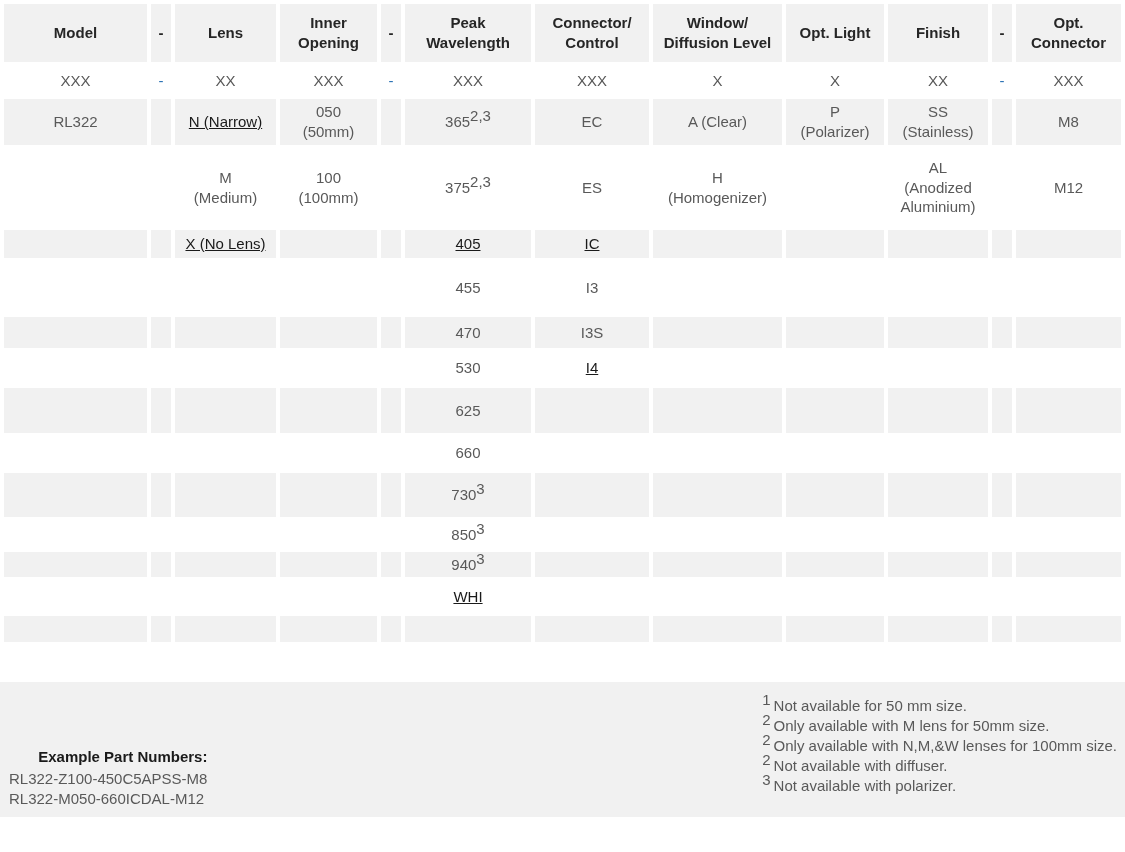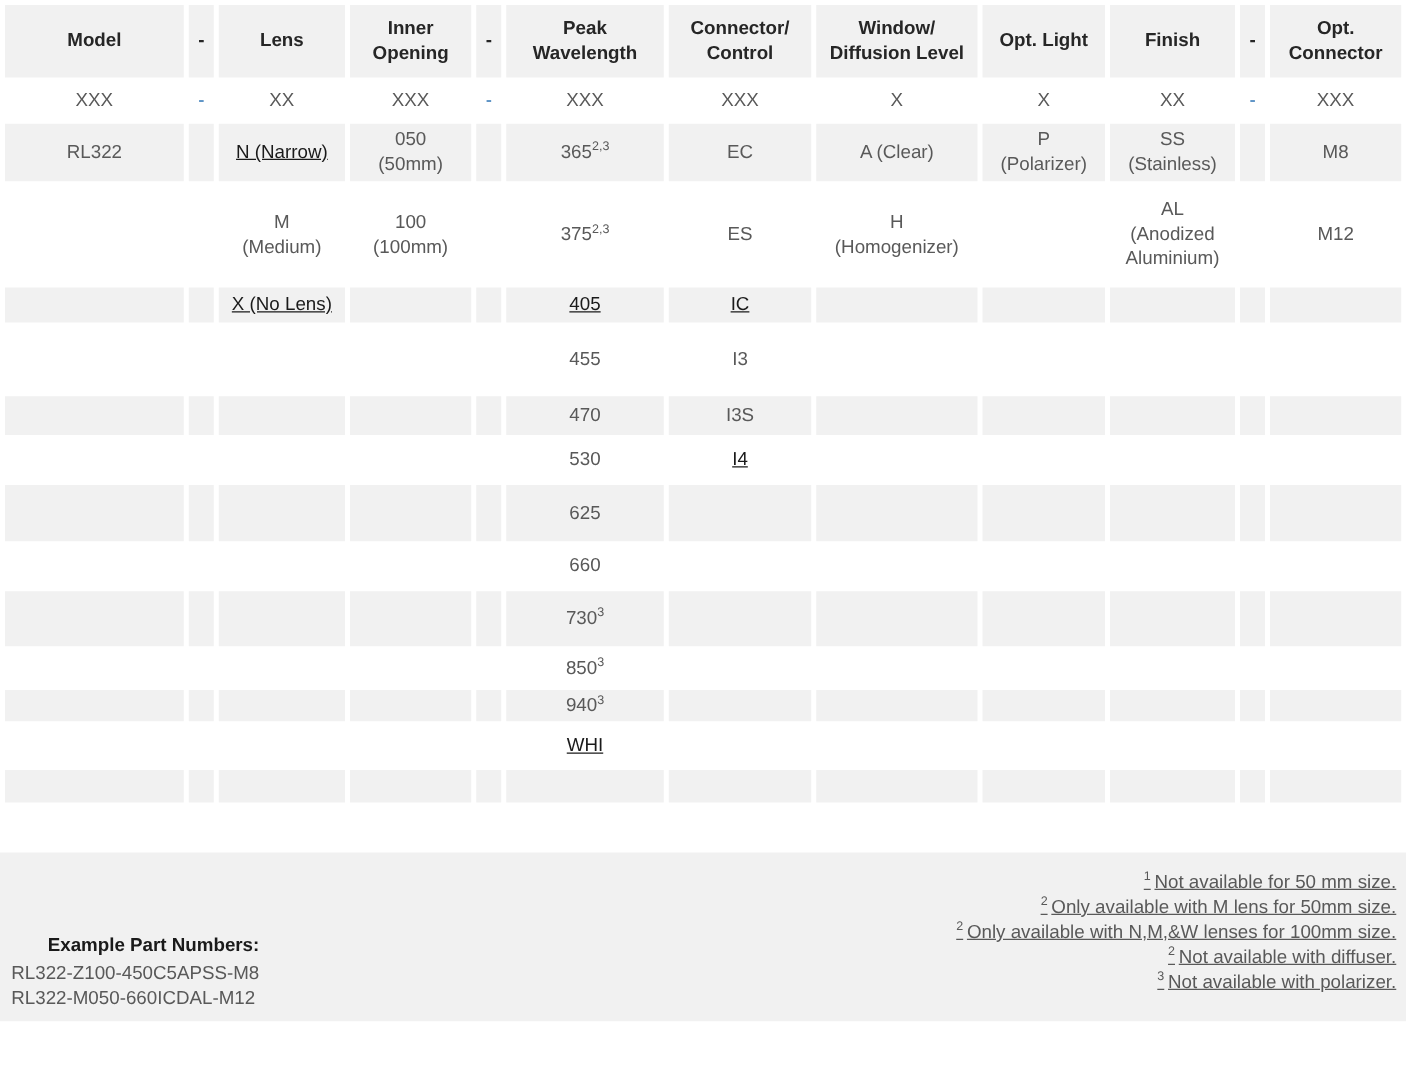--- a/index.html
+++ b/index.html
@@ -34,21 +34,21 @@
   }
   table.cfg th{
     font-weight:bold;
     color:var(--head);
     background:var(--stripe);
   }
   tr.gray td{background:var(--stripe);}
   td.dark{color:var(--dark);text-decoration:underline;}
   th.dash, td.dash{color:var(--accent);}
   td.dash{font-weight:normal;}
-  sup{font-size:10px;line-height:0;}
+  sup{font-size:15px;line-height:0;}
   
   tbody tr:nth-child(1){height:58px}
   tbody tr:nth-child(2){height:29px}
   tbody tr:nth-child(3){height:46px}
   tbody tr:nth-child(4){height:77px}
   tbody tr:nth-child(5){height:28px}
   tbody tr:nth-child(6){height:51px}
   tbody tr:nth-child(7){height:31px}
   tbody tr:nth-child(8){height:32px}
   tbody tr:nth-child(9){height:45px}
@@ -65,21 +65,21 @@
     margin-top:36px;
     height:135px;
     background:var(--stripe);
     display:flex;
     justify-content:space-between;
     box-sizing:border-box;
     padding:14px 8px 8px 9px;
   }
   .examples{align-self:flex-end;font-size:15px;line-height:20px;color:var(--text);}
   .examples .title{font-weight:bold;color:var(--dark);margin-bottom:2px;text-align:right;}
-  .footnotes{text-align:right;font-size:15px;line-height:20px;color:var(--text);text-decoration:underline;}
+  .footnotes{text-align:left;font-size:15px;line-height:20px;color:var(--text);}
   .footnotes sup{margin-right:3px;}
 </style>
 </head>
 <body>
 
 <div class="page">
 
   <table class="cfg" id="config-table">
       <colgroup>
         <col style="width: 143px;">

